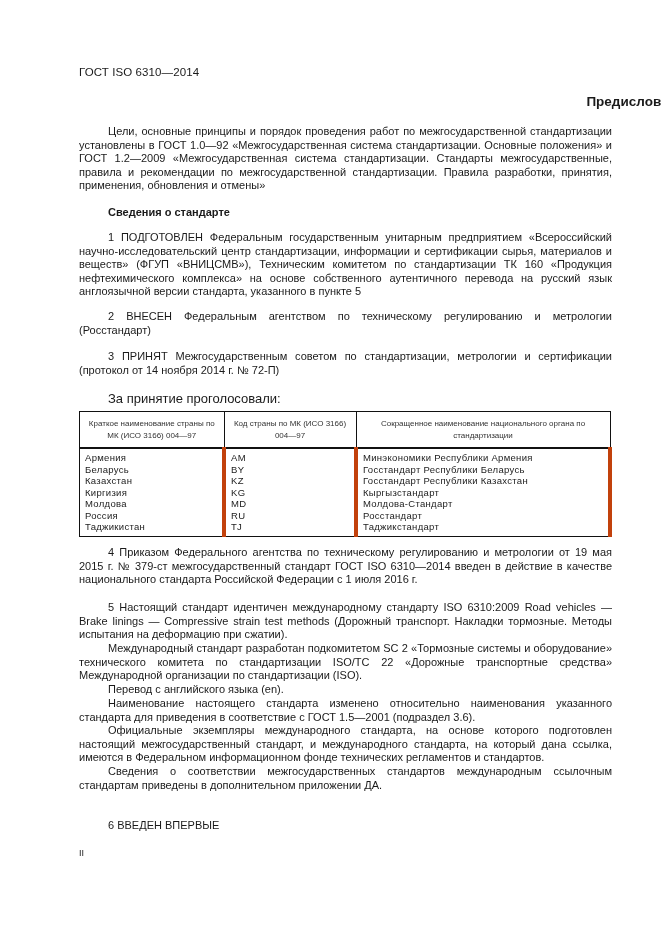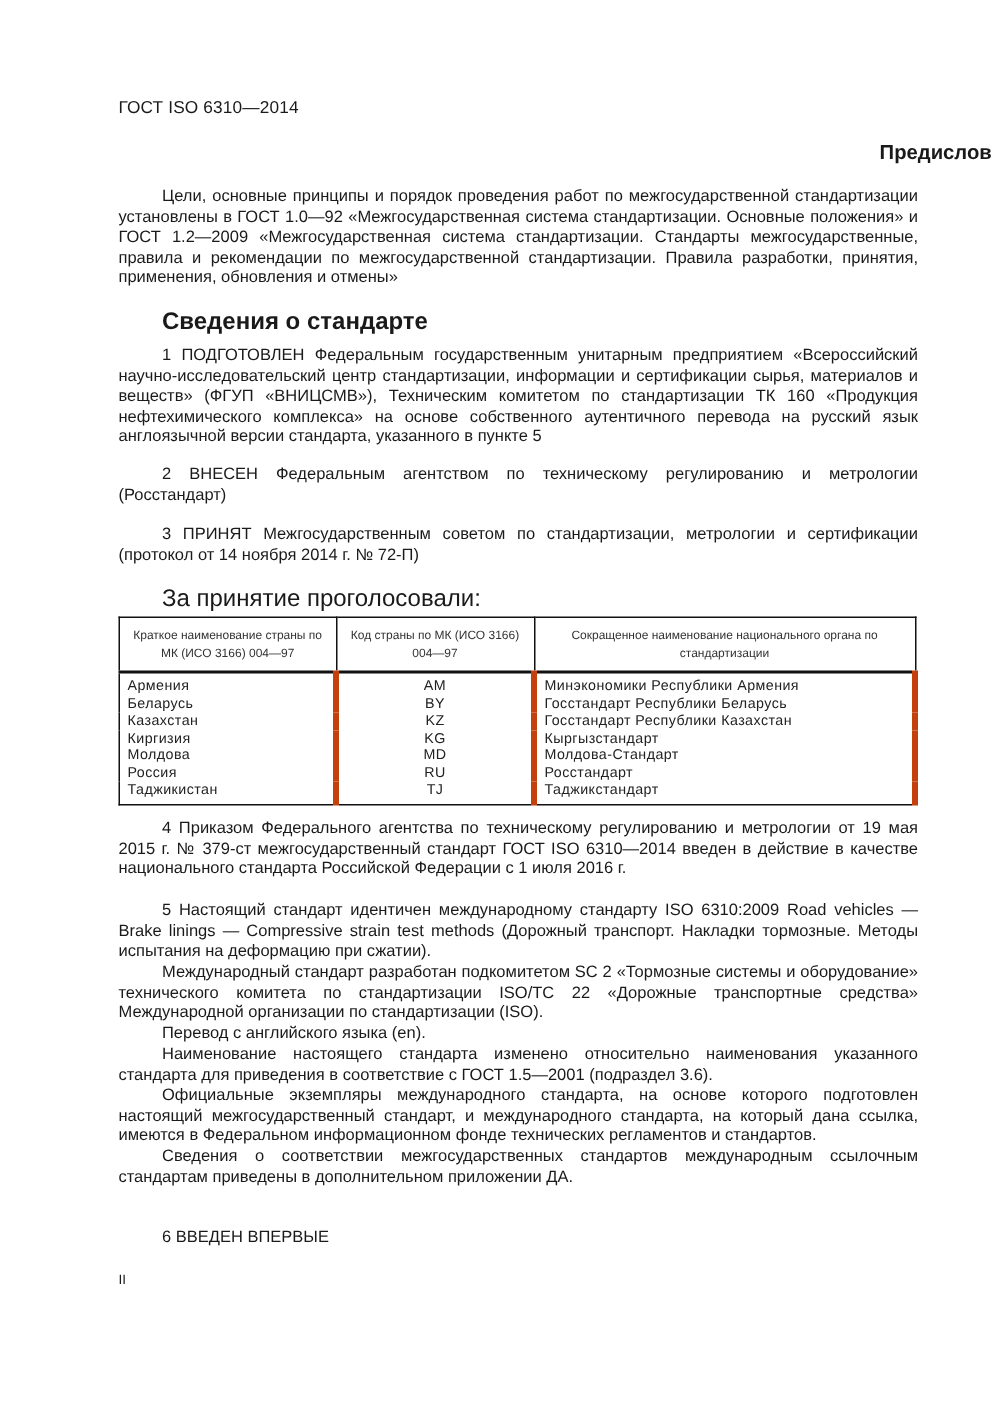--- a/index.html
+++ b/index.html
@@ -3,29 +3,29 @@
 <meta charset="utf-8">
 <style>
   html, body { margin: 0; padding: 0; background: #ffffff; }
   body { width: 661px; height: 936px; position: relative; overflow: hidden;
          font-family: "Liberation Sans", sans-serif; color: #1a1a1a; }
   .page { position: absolute; left: 0; top: 0; width: 661px; height: 936px; background: #fff; }
   .hdr { position: absolute; left: 79px; top: 66px; font-size: 11.5px; font-weight: normal; letter-spacing: 0.1px; }
   .title { position: absolute; left: 16px; width: 661px; top: 94px; text-align: right; font-size: 13.5px; font-weight: bold; padding-left: 40px; box-sizing: border-box; }
   .para { position: absolute; left: 79px; width: 533px; font-size: 11px; line-height: 13.6px; text-align: justify; text-align-last: left; }
   .para .ind { display: inline-block; width: 29px; }
-  .subhead { position: absolute; left: 108px; font-size: 16px; font-weight: bold; }
-  .plain { position: absolute; left: 108px; font-size: 16px; }
+  .subhead { position: absolute; left: 108px; font-size: 11px; font-weight: bold; }
+  .plain { position: absolute; left: 108px; font-size: 13px; }
   table.vote { position: absolute; left: 79px; top: 411px; width: 533px; border-collapse: collapse; font-size: 9.5px; }
   table.vote th { font-weight: normal; font-size: 8px; color: #333; text-align: center; line-height: 11.5px; height: 35px; border: 1px solid #111; border-bottom: 2px solid #111; padding: 0 4px; }
   table.vote td { border-left: 1px solid #111; border-right: 4px solid #c2410c; padding: 0 5px; line-height: 11.5px; letter-spacing: 0.3px; color: #222; }
   table.vote tr.first td { padding-top: 3px; }
   table.vote tr.last td { border-bottom: 1px solid #111; padding-bottom: 3px; }
   .c1 { width: 132px; text-align: left; }
-  .c2 { width: 118px; text-align: center; }
+  .c2 { width: 118px; text-align: left; }
   .c3 { text-align: left; }
   .pagenum { position: absolute; left: 79px; top: 848px; font-size: 9px; }
 </style>
 </head>
 <body>
 
 <div class="page">
 
   <div class="hdr">ГОСТ ISO 6310—2014</div>
   <div class="title">Предисловие</div>

